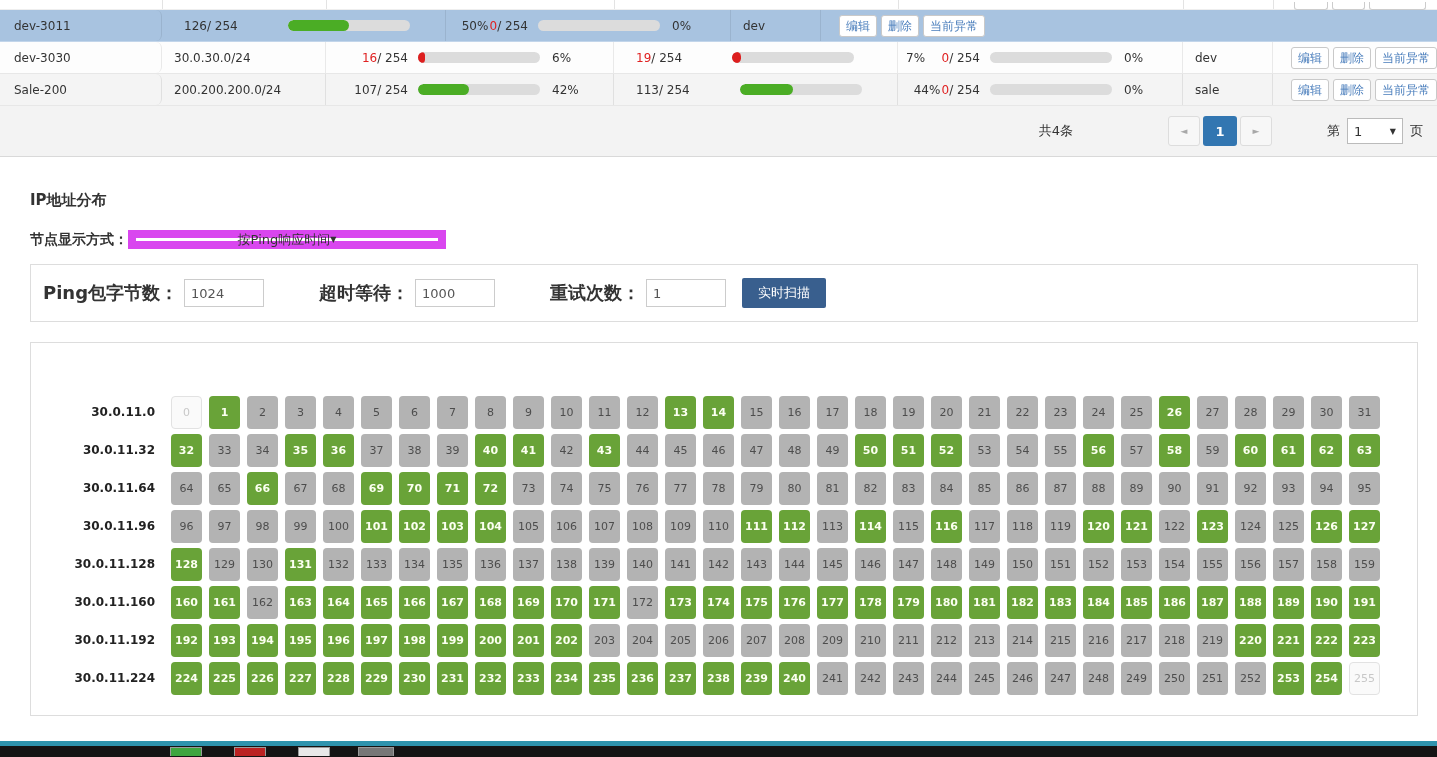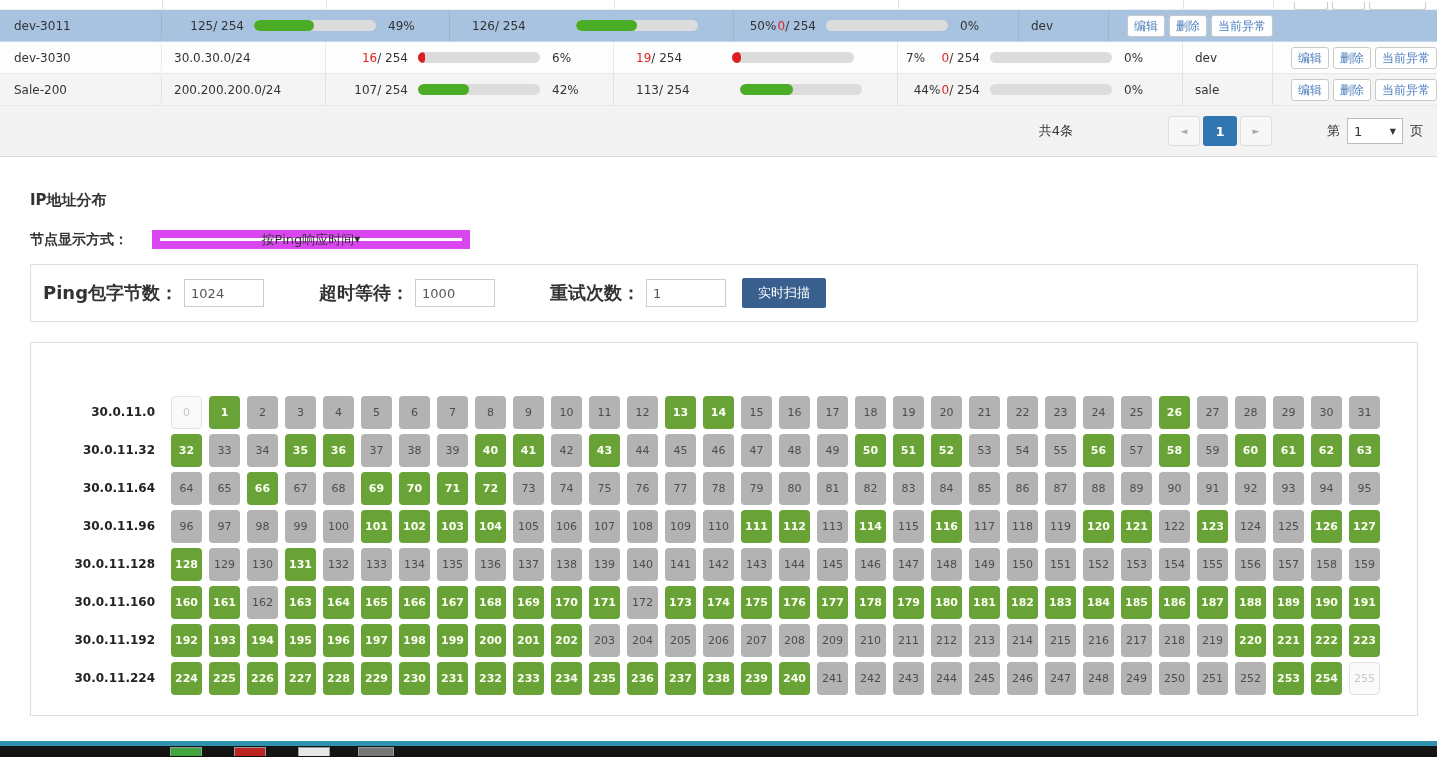--- a/index.html
+++ b/index.html
@@ -38,21 +38,21 @@
   .pager { display:flex; align-items:center; margin-left:95px; }
   .pg-btn { width:32px; height:30px; border:1px solid #ddd; background:#f7f7f7; color:#a8a8a8; font-size:9px; display:flex; align-items:center; justify-content:center; border-radius:3px; cursor:pointer; }
   .pg-cur { width:34px; height:30px; background:#3276b1; color:#fff; font-weight:bold; font-size:13px; display:flex; align-items:center; justify-content:center; border-radius:3px; margin:0 3px; }
   .jump { display:flex; align-items:center; margin-left:55px; margin-right:14px; gap:7px; }
   .jump-select { width:56px; height:26px; border:1px solid #bbb; background:#fff; display:flex; align-items:center; justify-content:space-between; padding:0 6px; cursor:pointer; }
   .caret { font-size:8px; color:#333; }
 
   
   .ip-title { margin:34px 0 0 30px; font-size:15px; font-weight:bold; }
   .node-row { margin:20px 0 0 30px; display:flex; align-items:center; }
-  .node-label { font-size:14px; font-weight:bold; margin-right:24px; }
+  .node-label { font-size:14px; font-weight:bold; margin-right:0; }
   .node-select { width:318px; height:19px; border:8px solid #d946ef; background:#fff; display:flex; align-items:center; justify-content:center; padding:0 10px; font-size:13px; cursor:pointer; }
 
   .ping-panel { margin:15px 0 0 30px; width:1388px; height:58px; border:1px solid #ddd; display:flex; align-items:center; }
   .pfield { display:flex; align-items:center; margin-left:55px; }
   .pfield:first-child { margin-left:12px; }
   .pfield label { font-size:18px; font-weight:bold; margin-right:6px; }
   .pfield input { width:80px; height:28px; border:1px solid #ccc; padding-left:6px; font-size:13px; color:#555; font-family:inherit; }
   .scan-btn { margin-left:16px; width:84px; height:30px; background:#395f8e; color:#fff; border:none; font-size:13px; font-family:inherit; border-radius:2px; cursor:pointer; }
 
   
@@ -87,27 +87,20 @@
   <div class="pdiv" style="left:1183px"></div>
     <div class="pdiv" style="left:1273px"></div>
   <div class="pbtn" style="left:1294px;width:34px"></div>
   <div class="pbtn" style="left:1332px;width:33px"></div>
   <div class="pbtn" style="left:1369px;width:57px"></div>
 </div>
 
 <div id="rows">
     <div class="trow selected">
       <div class="cell c-name">dev-3011</div>
-      <div class="cell c-stat">
-        <span class="num"><span>125</span><span>/ 254</span></span>
-        <div class="bar">
-          <div class="bar-fill green" style="width: 49%;"></div>
-        </div>
-        <span class="pct">49%</span>
-      </div>
       <div class="cell c-stat w2">
         <span class="num"><span>126</span><span>/ 254</span></span>
         <div class="bar">
           <div class="bar-fill green" style="width: 50%;"></div>
         </div>
         <span class="pct">50%</span>
       </div>
       <div class="cell c-stat w3">
         <span class="num"><span class="red">0</span><span>/ 254</span></span>
         <div class="bar">

